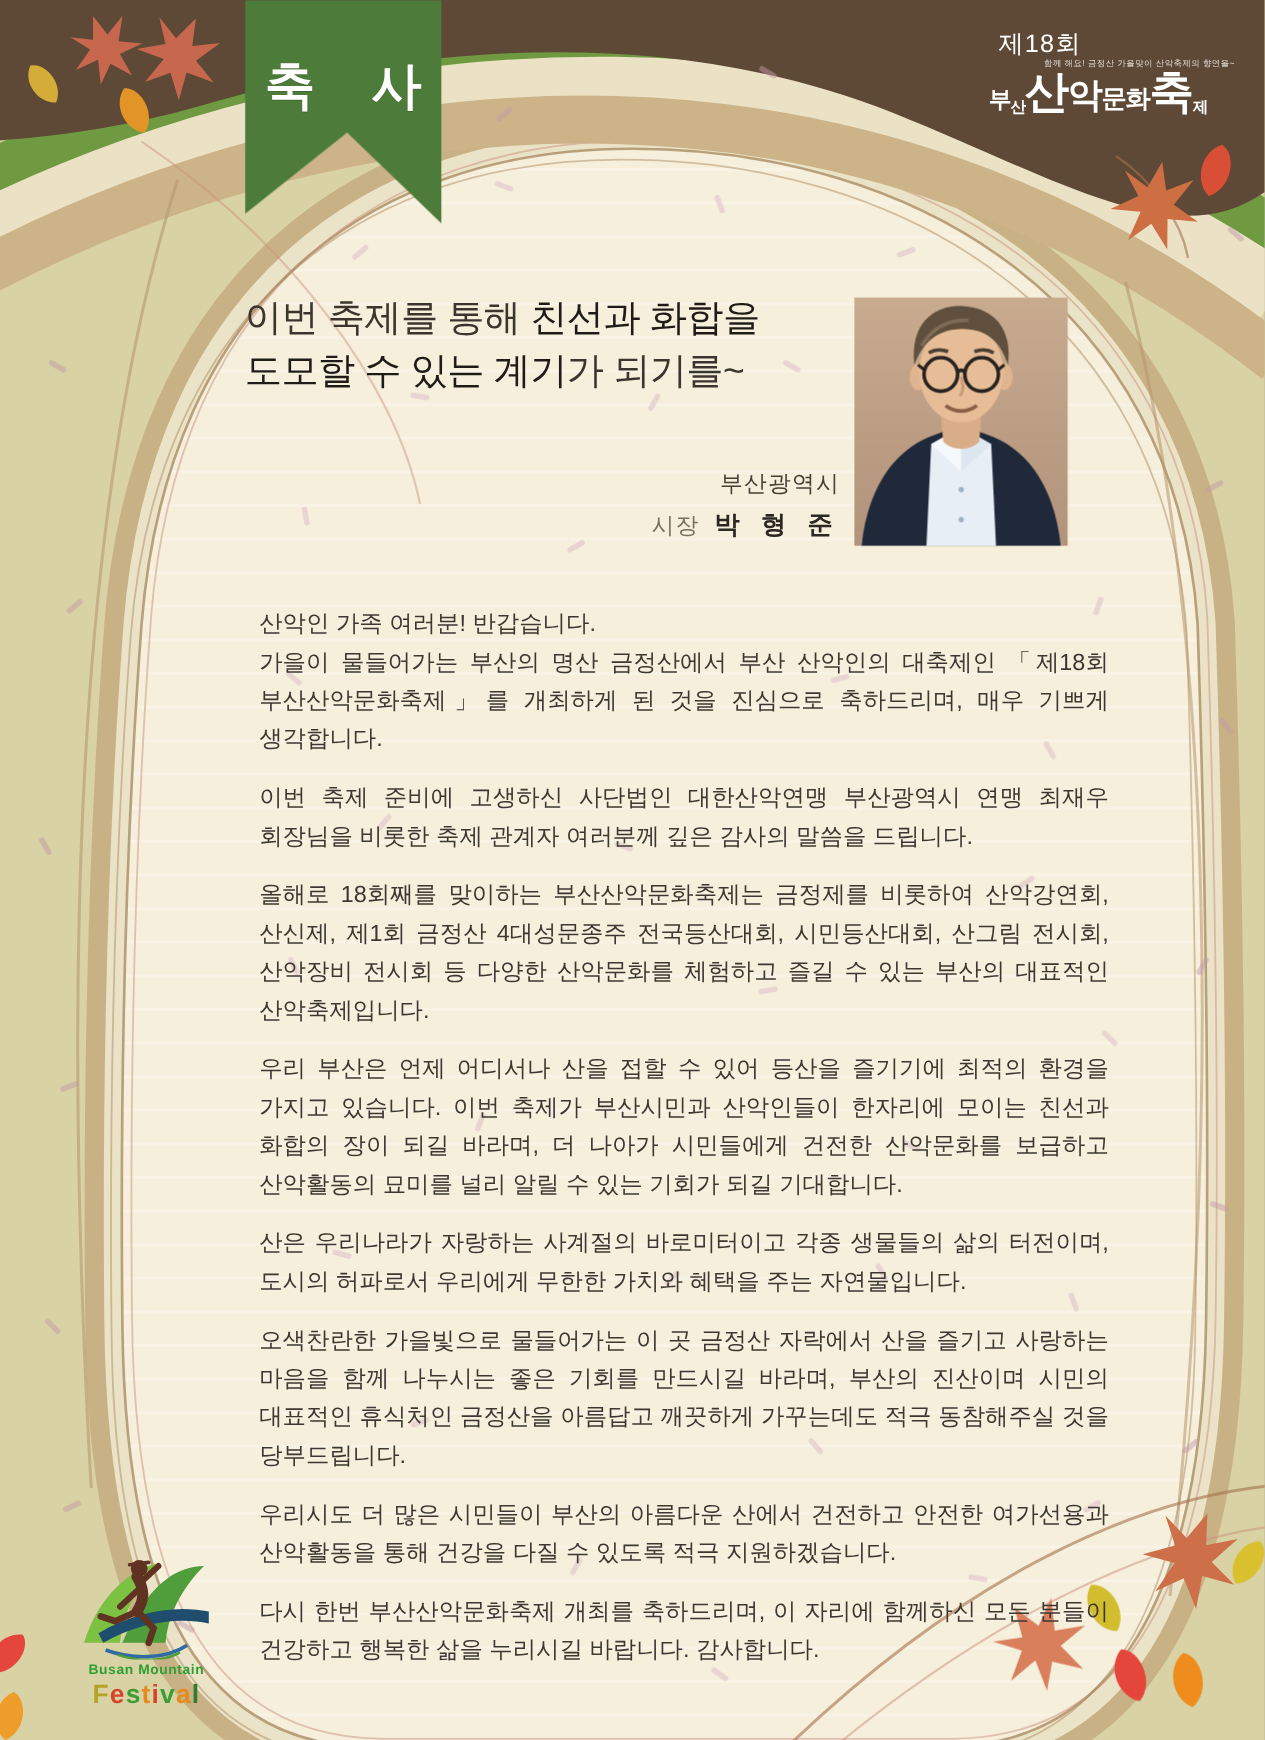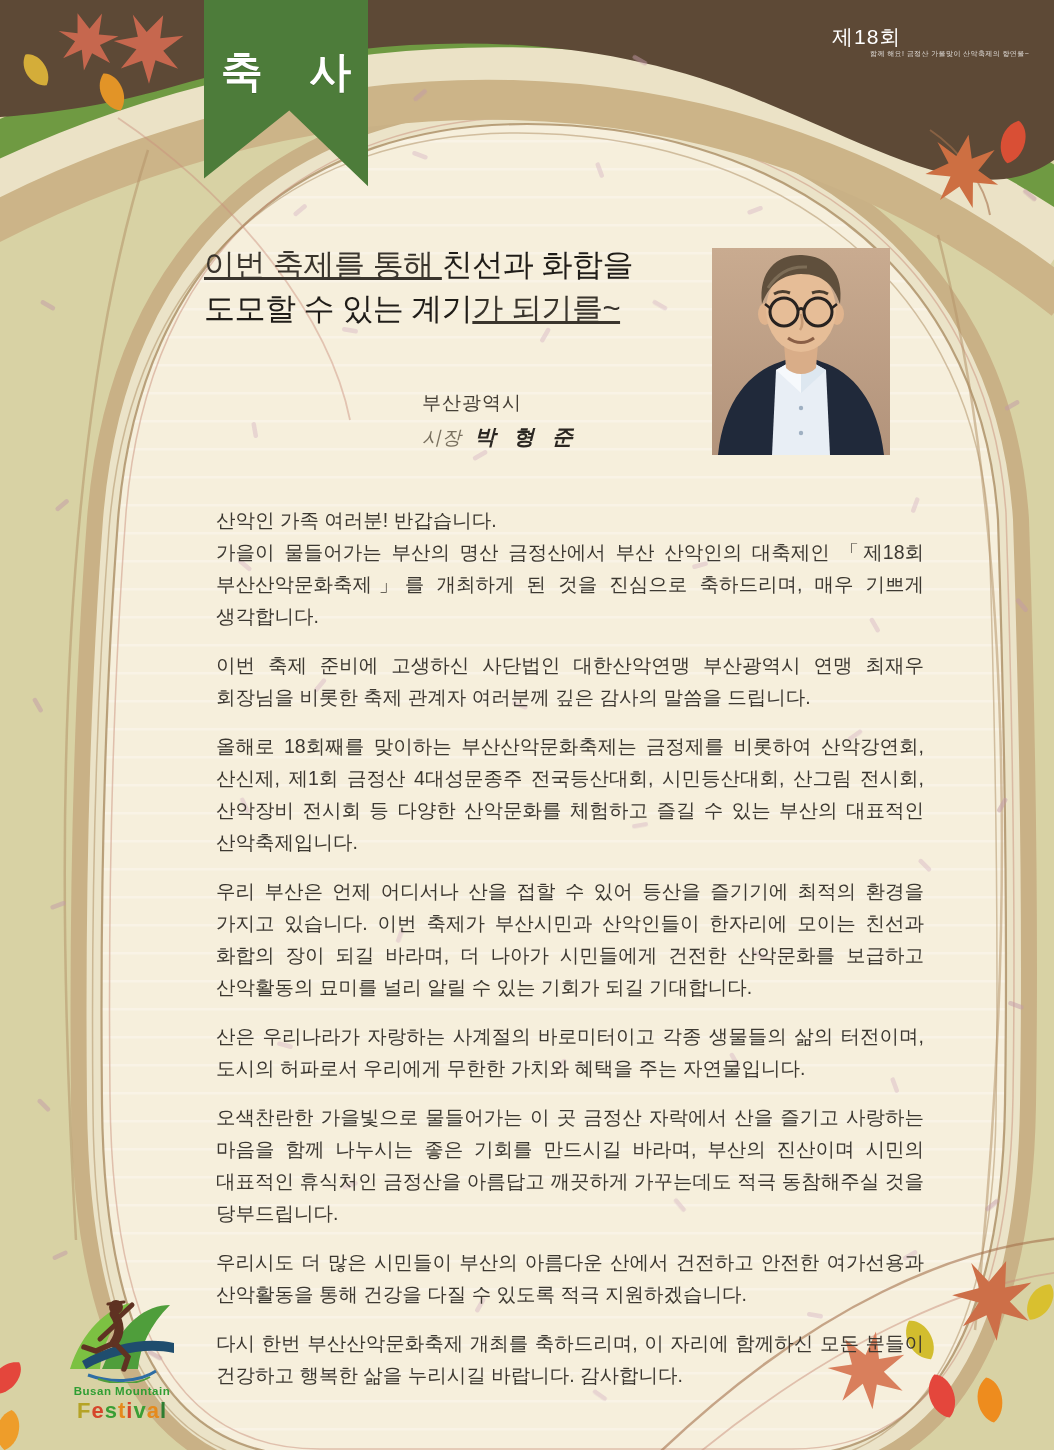--- a/index.html
+++ b/index.html
@@ -27,27 +27,27 @@
   .logo-edition{font-size:21px;font-weight:400;margin-left:8px;letter-spacing:1px;}
   .logo-tagline{font-size:7px;opacity:.8;margin:3px 0 1px 46px;letter-spacing:.4px;white-space:nowrap;}
   .logo-main{white-space:nowrap;font-weight:800;letter-spacing:-1px;}
   .logo-main span{display:inline-block;vertical-align:baseline;}
   .lp-xl{font-size:37px;} .lp-lg{font-size:29px;} .lp-md{font-size:21px;}
   .lp-sm{font-size:19px;} .lp-xs{font-size:13px;}
   .lp-low{position:relative;top:4px;}
   
   .headline{position:absolute;left:204px;top:243px;z-index:4;font-size:31px;line-height:44px;color:#3a352d;letter-spacing:-0.5px;}
   .hl-bold{font-weight:400;color:#1f1c18;}
-  .hl-reg{font-weight:500;text-decoration:underline;}
+  .hl-reg{font-weight:500;}
   
   .portrait{position:absolute;left:712px;top:248px;width:178px;height:207px;z-index:4;overflow:hidden;}
   
-  .signature{position:absolute;left:422px;top:390px;width:300px;z-index:4;}
+  .signature{position:absolute;left:400px;top:390px;width:300px;text-align:right;z-index:4;}
   .sig-org{font-size:19px;color:#453f36;letter-spacing:1px;}
-  .sig-line2{margin-top:7px;font-style:italic;}
+  .sig-line2{margin-top:7px;}
   .sig-role{font-size:19px;color:#79705f;letter-spacing:1px;}
   .sig-name{font-size:21px;font-weight:800;color:#2b2722;letter-spacing:6px;margin-left:8px;}
   
   .body-text{
     position:absolute;left:200px;top:504px;width:708px;z-index:4;
     font-size:19.5px;line-height:32px;color:#3c3831;
     text-align:justify;word-break:keep-all;margin-left:16px;
   }
   .body-text p{margin:0 0 17px 0;white-space:pre-line;}
   
@@ -166,20 +166,21 @@
     </g>
   </svg>
 
   <div class="ribbon">
     <span class="ribbon-title">축 사</span>
   </div>
 
   <div class="header-logo">
     <div class="logo-edition">제18회</div>
     <div class="logo-tagline">함께 해요! 금정산 가을맞이 산악축제의 향연을~</div>
+    <div class="logo-main"><span class="lp-sm">부</span><span class="lp-xs lp-low">산</span><span class="lp-xl">산</span><span class="lp-lg">악</span><span class="lp-md">문</span><span class="lp-md">화</span><span class="lp-xl">축</span><span class="lp-xs lp-low">제</span></div>
   </div>
 
   <div class="headline">
     <div><span class="hl-reg">이번 축제를 통해 </span><span class="hl-bold">친선과 화합을</span></div>
     <div><span class="hl-bold">도모할 수 있는 계기</span><span class="hl-reg">가 되기를~</span></div>
   </div>
 
   <div class="portrait">
     <svg width="178" height="207" viewBox="0 0 178 207">
       <defs>

